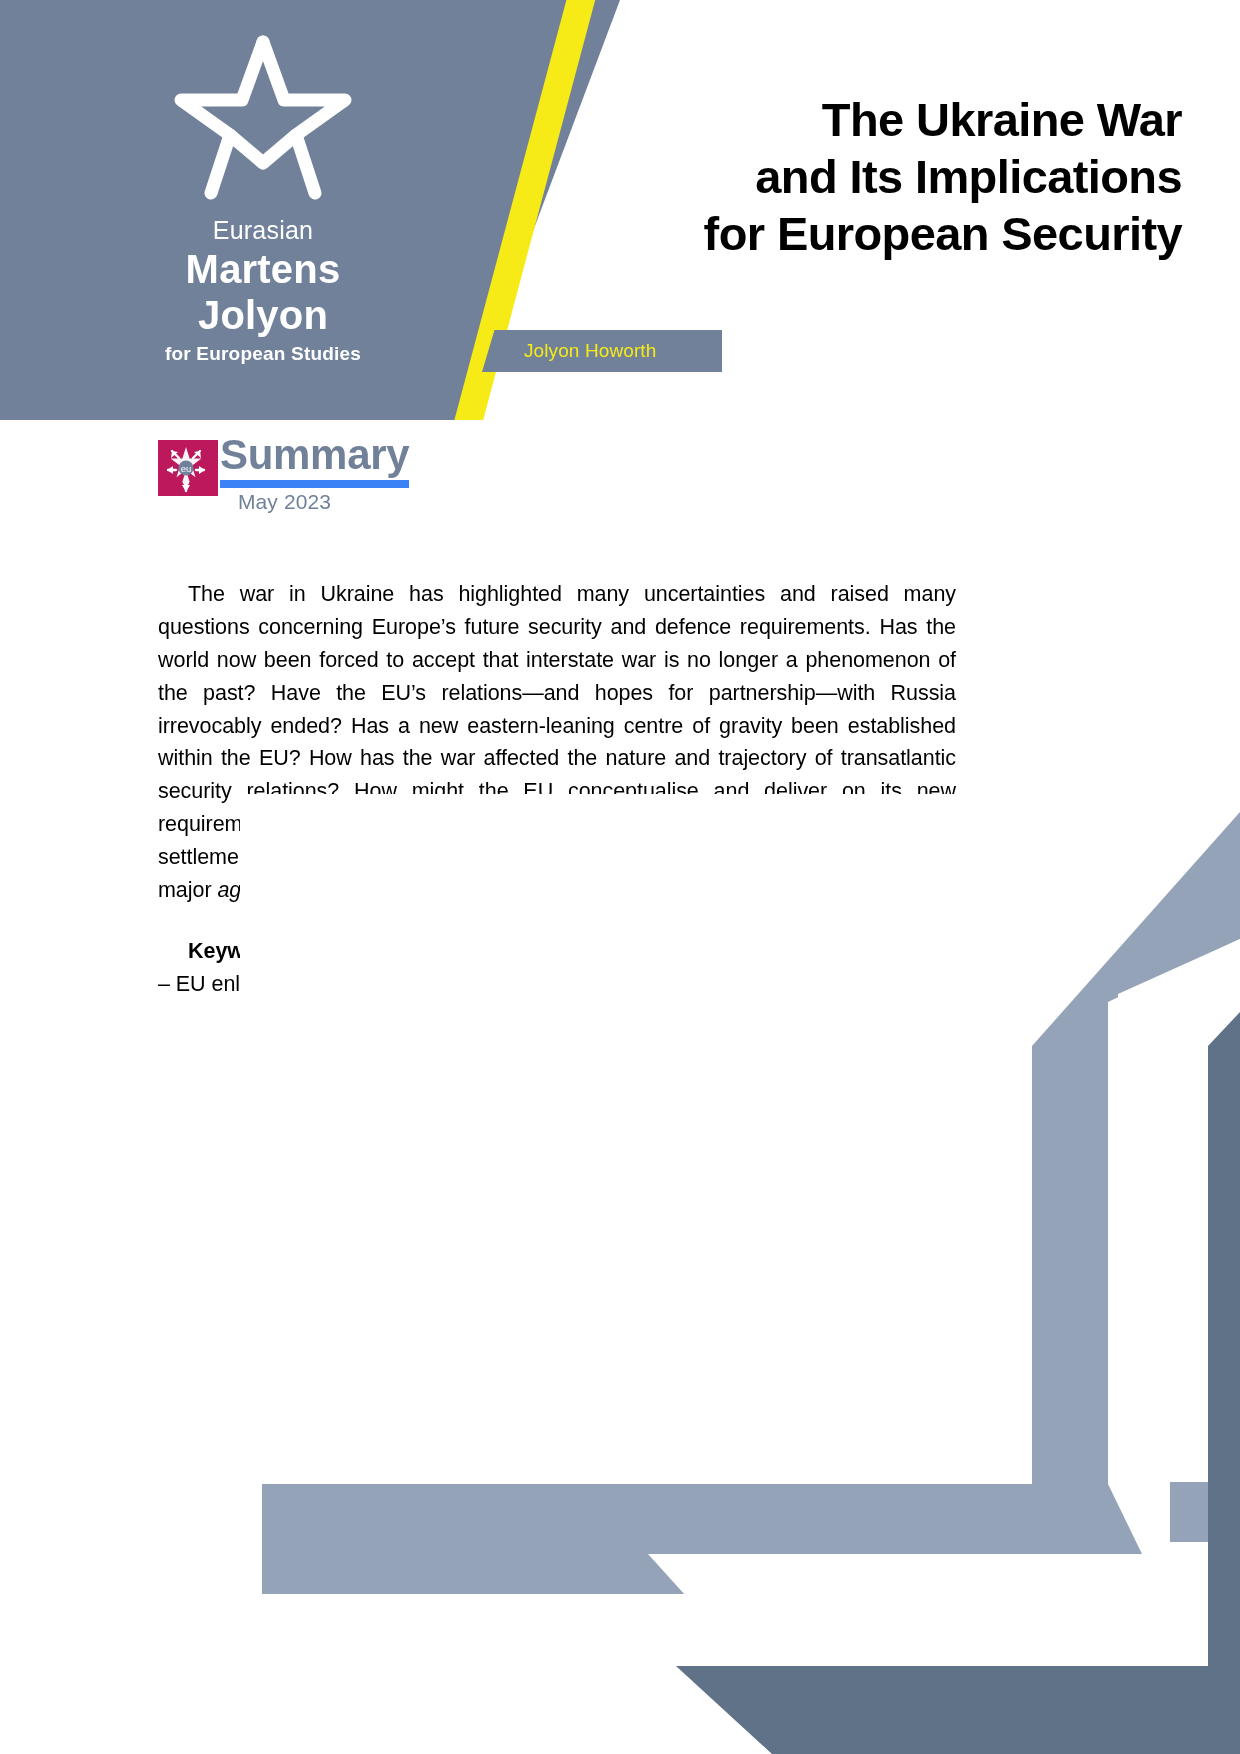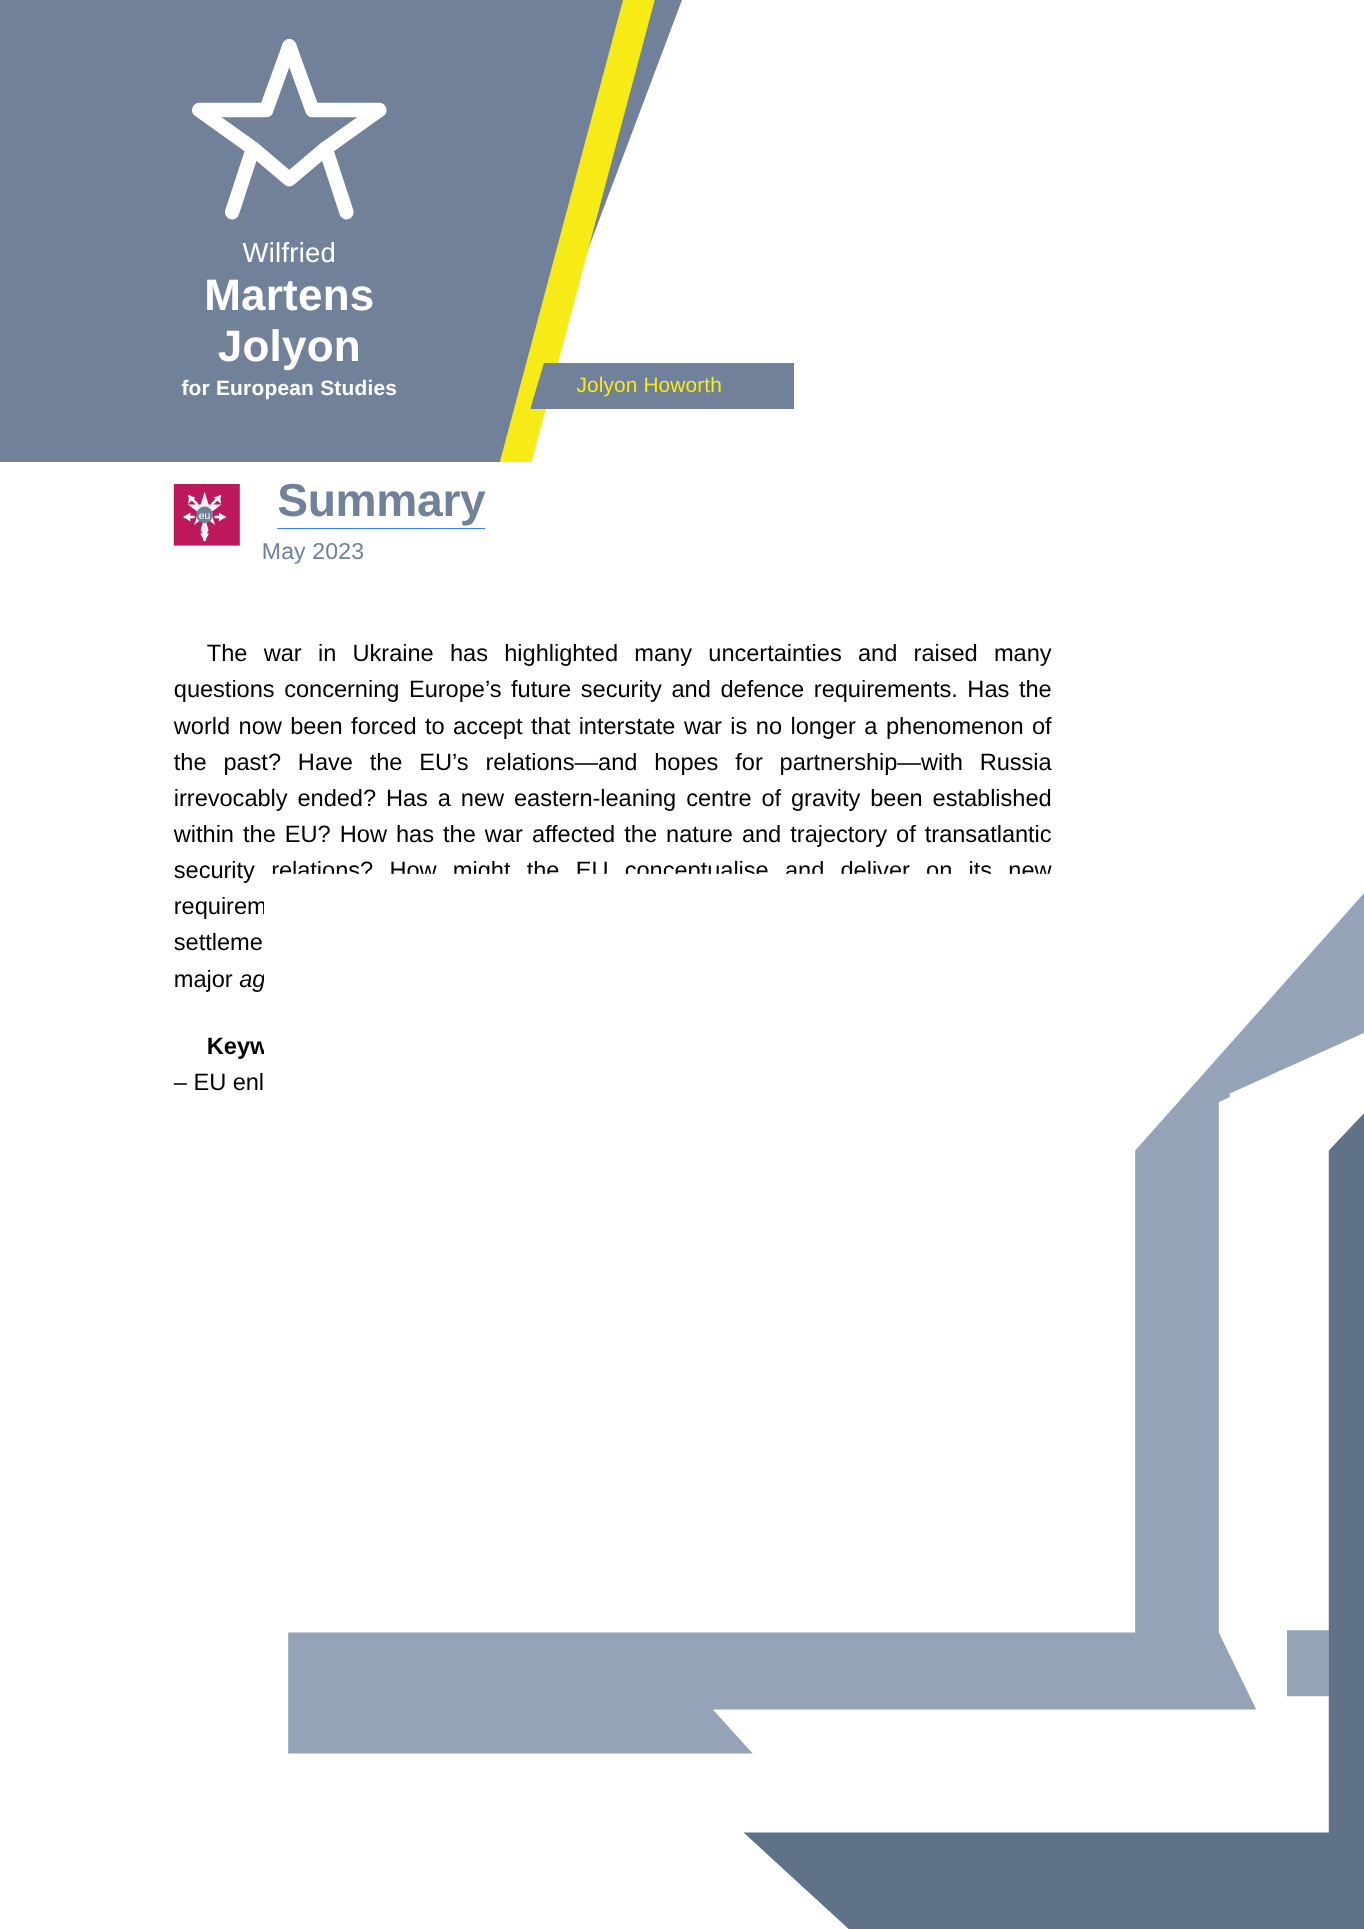--- a/index.html
+++ b/index.html
@@ -51,23 +51,23 @@
     color:#f6eb16;font-size:19px;font-weight:400;letter-spacing:.1px;
   }
 
   
   .summary-row{position:absolute;left:158px;top:436px;width:560px;height:70px;}
   .summary-icon{
     position:absolute;left:0;top:4px;width:60px;height:56px;background:#be185d;
   }
   .summary-icon svg{display:block;width:56px;height:56px;}
   .summary-title{
-    position:absolute;left:94px;top:-4px;
+    position:absolute;left:62px;top:-4px;
     font-size:42px;font-weight:700;color:#71819a;letter-spacing:-.3px;
-    border-bottom:1px solid #3b82f6;padding-bottom:2px;line-height:1.1;
+    border-bottom:8px solid #3b82f6;padding-bottom:2px;line-height:1.1;
     display:inline-block;
   }
   .summary-date{
     position:absolute;left:80px;top:54px;
     font-size:21px;font-weight:400;color:#71819a;letter-spacing:.1px;
   }
 
   
   .body-block{position:absolute;left:158px;top:578px;width:798px;}
   .abstract{
@@ -94,25 +94,30 @@
   <div class="header-bg"></div>
   <div class="header-grey"></div>
   <div class="header-yellow"></div>
 
   <div class="logo">
     <svg class="logo-star" viewBox="0 0 180 175" aria-hidden="true">
       <path d="M90 12 L111 70 L172 70 L123 105 L142 163" fill="none" stroke="#ffffff" stroke-width="13" stroke-linecap="round" stroke-linejoin="round"></path>
       <path d="M90 12 L69 70 L8 70 L57 105 L38 163" fill="none" stroke="#ffffff" stroke-width="13" stroke-linecap="round" stroke-linejoin="round"></path>
       <path d="M57 105 L90 133 L123 105" fill="none" stroke="#ffffff" stroke-width="13" stroke-linecap="round" stroke-linejoin="round"></path>
     </svg>
-    <div class="logo-l1">Wilfried</div>
+    <div class="logo-l1">Eurasian</div>
     <div class="logo-l2">Martens Jolyon</div>
     <div class="logo-l3">for European Studies</div>
   </div>
 
+  <div class="title">
+    <span>The Ukraine War</span>
+    <span>and Its Implications</span>
+    <span>for European Security</span>
+  </div>
 
   <div class="author-badge">
     <div class="author-name">Jolyon Howorth</div>
   </div>
 </div>
 
 <div class="summary-row">
   <div class="summary-icon">
     <svg viewBox="0 0 56 56" aria-hidden="true">
       <g fill="#ffffff">

